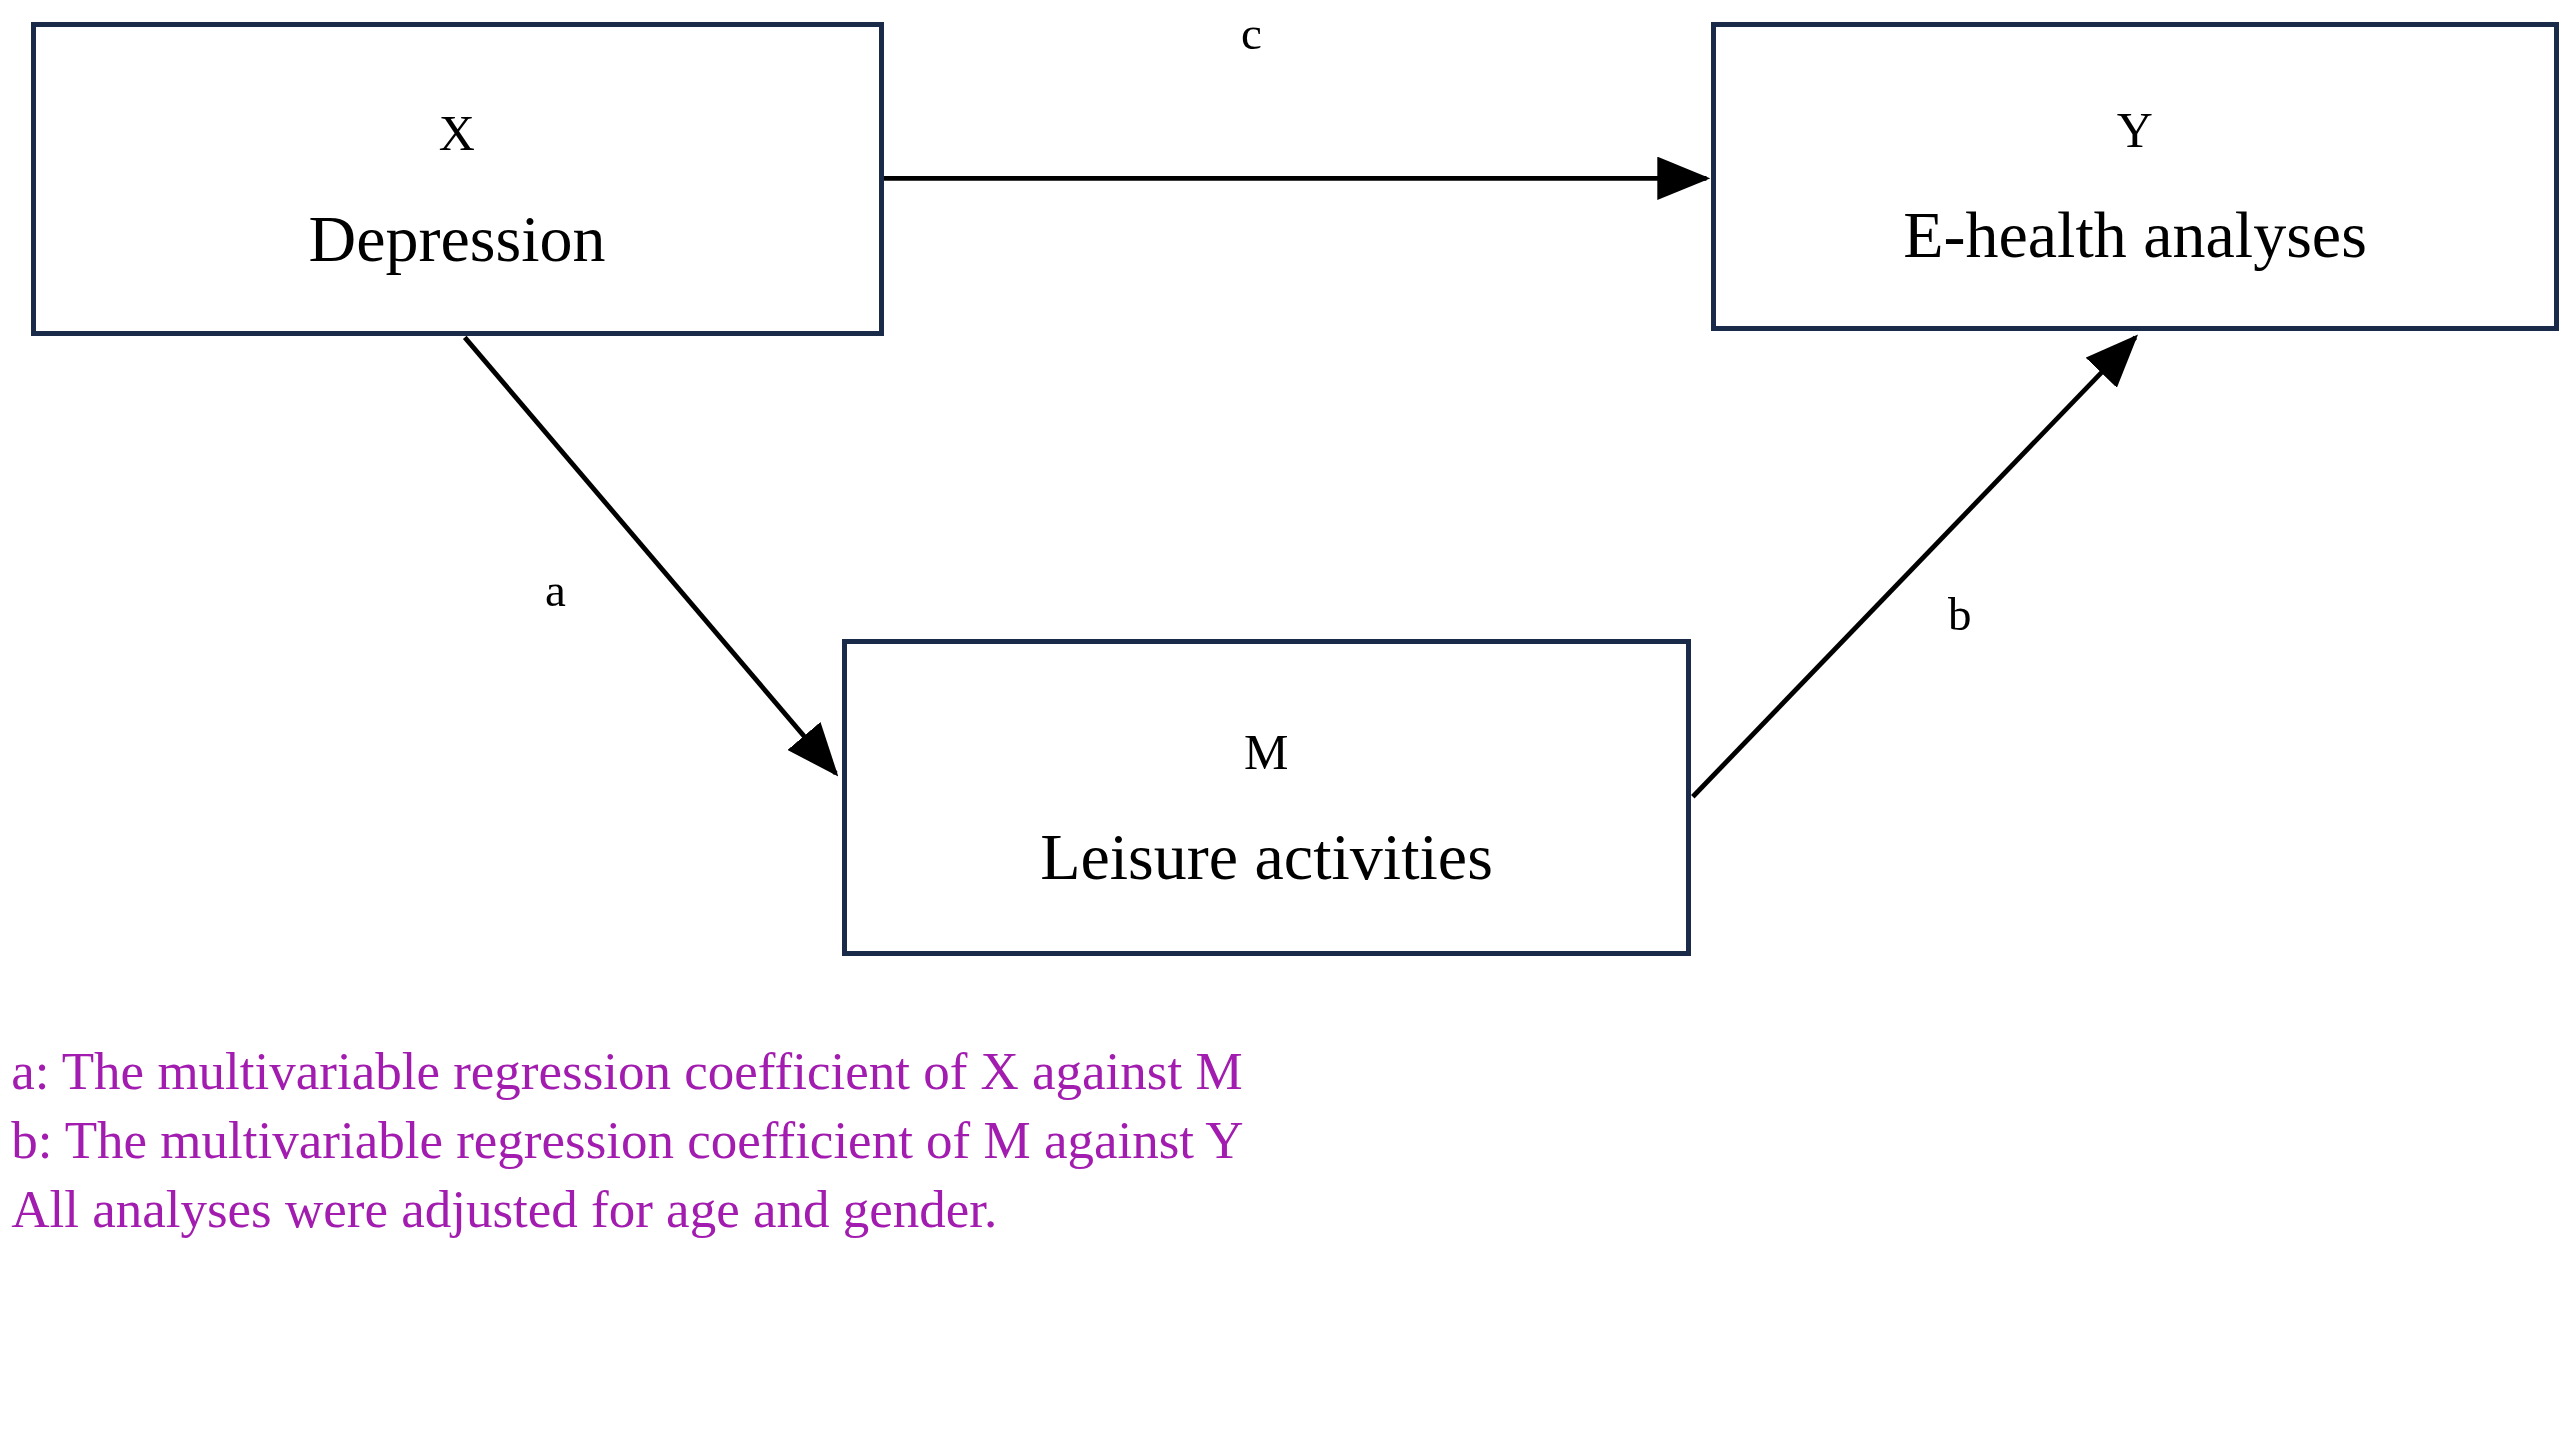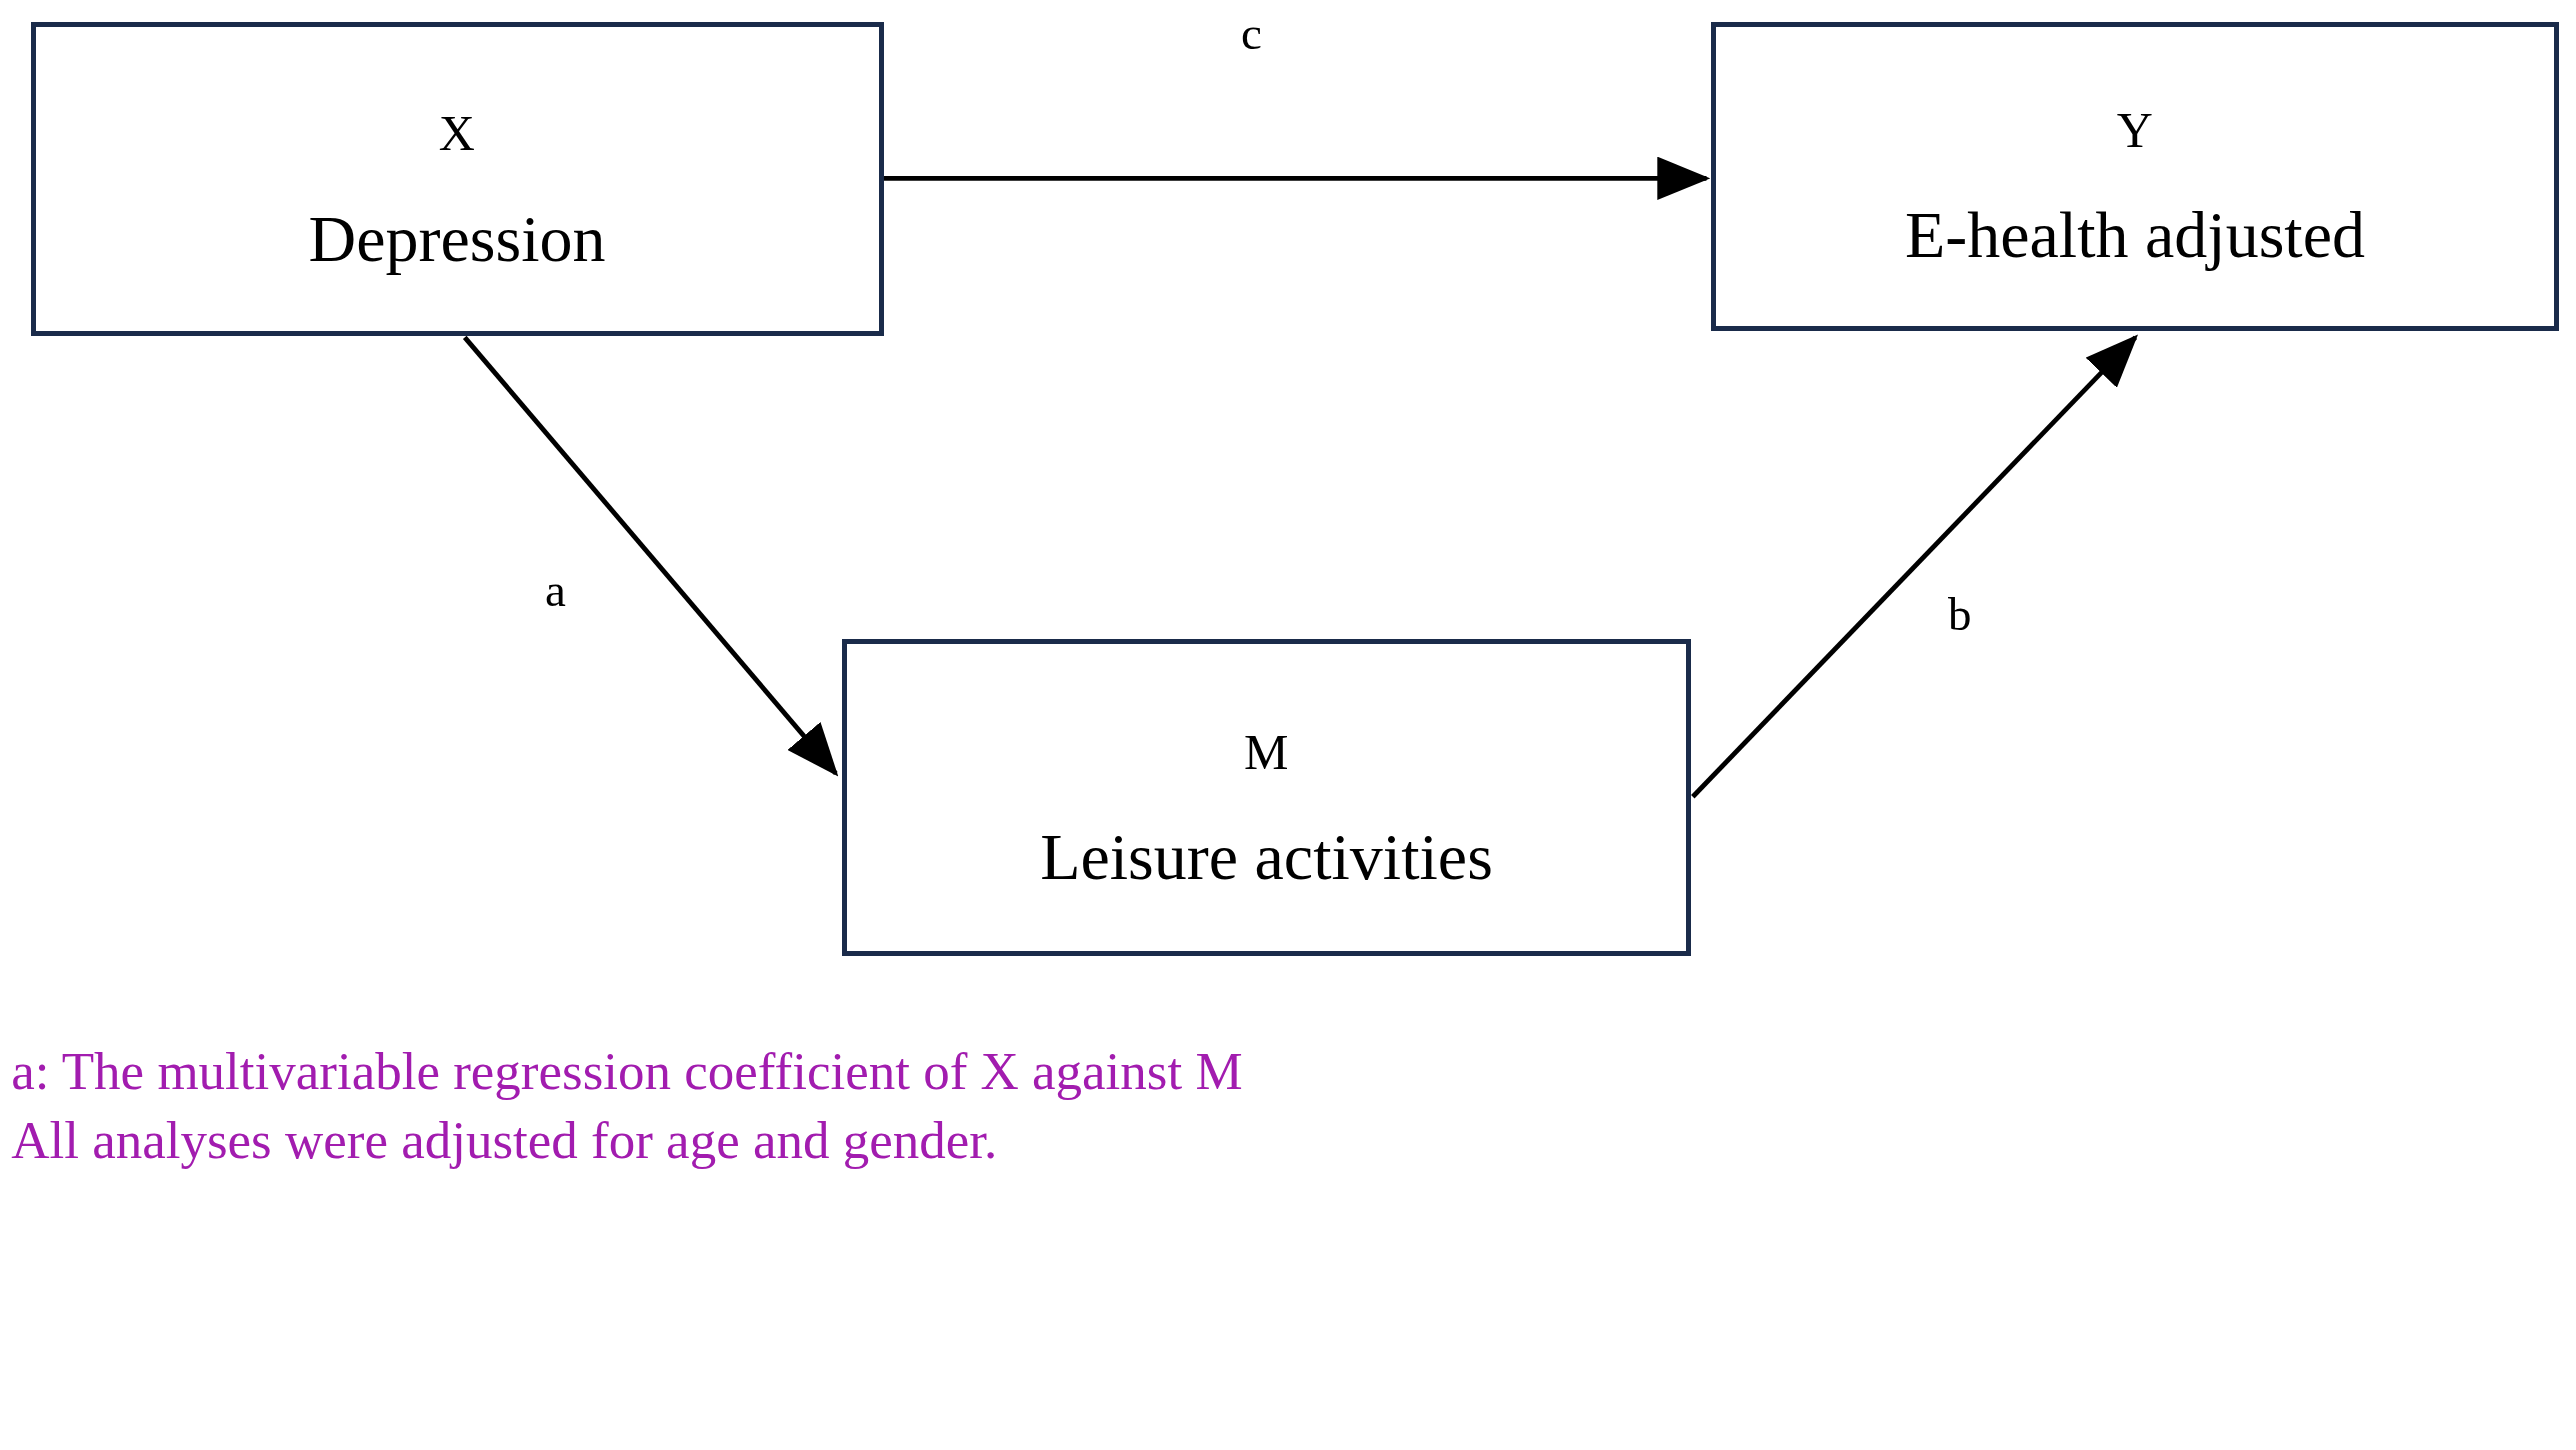--- a/index.html
+++ b/index.html
@@ -132,33 +132,34 @@
       <line x1="2107" y1="992" x2="2658" y2="420" stroke="#000000" stroke-width="6" marker-end="url(#arrowhead)"></line>
     </svg>
 
     <div class="node-box" id="node-x">
       <span class="node-symbol">X</span>
       <span class="node-label">Depression</span>
     </div>
 
     <div class="node-box" id="node-y">
       <span class="node-symbol">Y</span>
-      <span class="node-label">E-health adjusted</span>
+      <span class="node-label">E-health analyses</span>
     </div>
 
     <div class="node-box" id="node-m">
       <span class="node-symbol">M</span>
       <span class="node-label">Leisure activities</span>
     </div>
 
     <span class="path-label" id="path-label-c">c</span>
     <span class="path-label" id="path-label-a">a</span>
     <span class="path-label" id="path-label-b">b</span>
 
   </div>
 
   <div id="caption">
     <div class="caption-line">a: The multivariable regression coefficient of X against M</div>
+    <div class="caption-line">b: The multivariable regression coefficient of M against Y</div>
     <div class="caption-line">All analyses were adjusted for age and gender.</div>
   </div>
 
 </div>
 
 
 </body></html>

